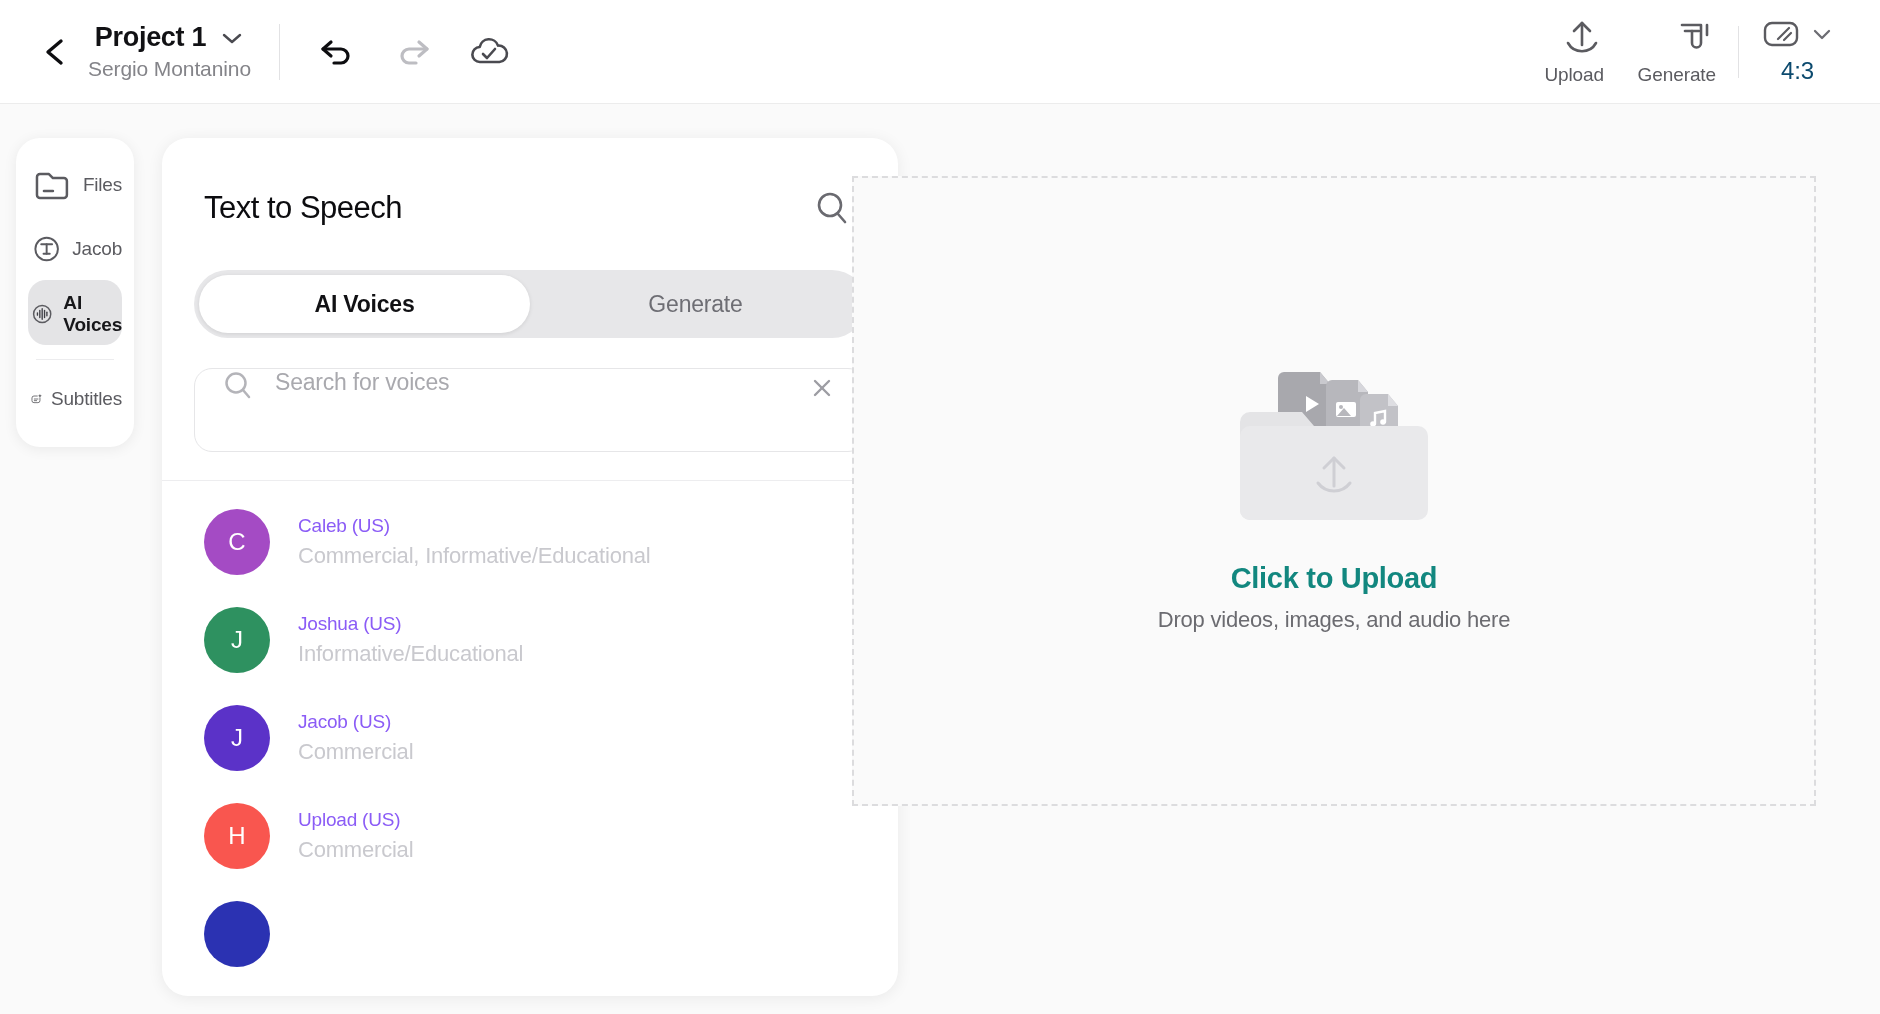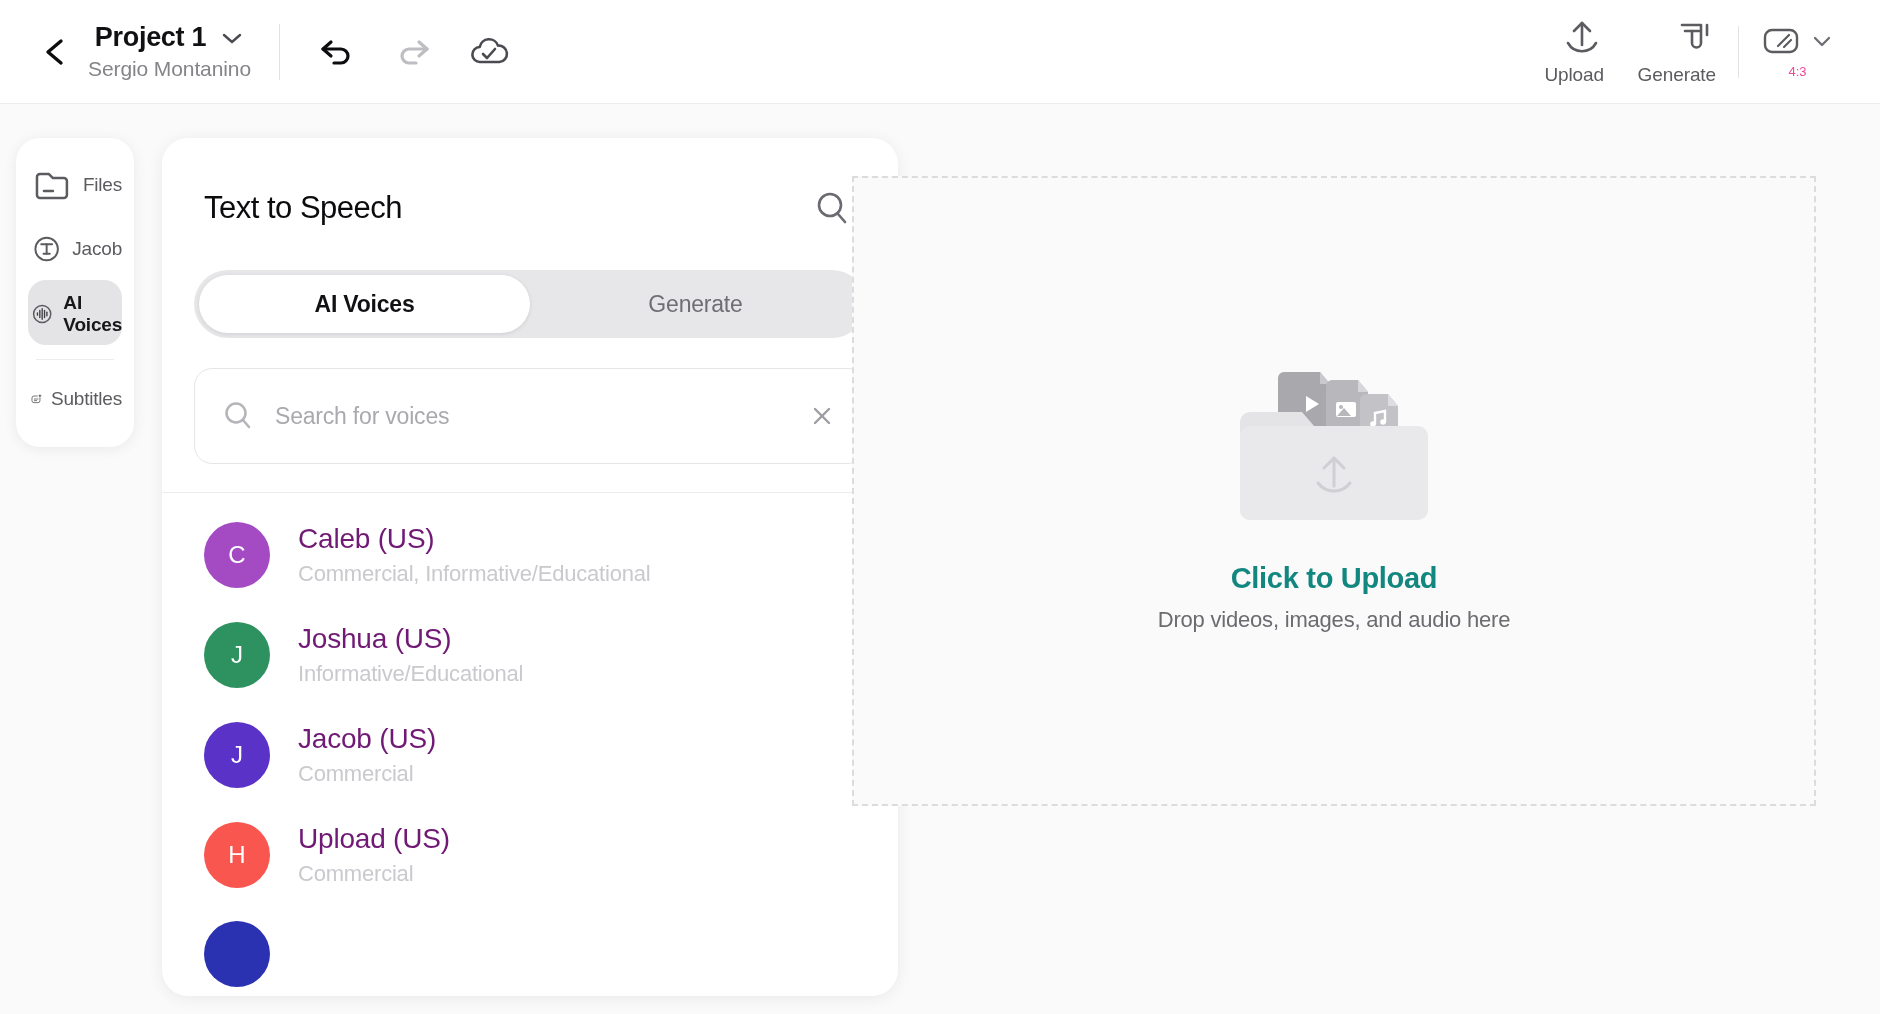--- a/index.html
+++ b/index.html
@@ -49,21 +49,21 @@
     display: flex; flex-direction: column; align-items: flex-end; justify-content: center;
     width: 112px; cursor: pointer; gap: 7px;
   }
   .tool-label { font-size: 19px; color: #5b5b60; letter-spacing: -0.1px; }
   .divider-v2 { width: 1px; height: 52px; background: #e2e2e4; margin: 0 22px; }
   .ratio-item {
     display: flex; flex-direction: column; align-items: center; justify-content: center;
     cursor: pointer; gap: 7px; margin-right: 46px;
   }
   .ratio-top { display: flex; align-items: center; gap: 9px; }
-  .ratio-label { font-size: 13px; color: #ec4899; letter-spacing: -0.1px; }
+  .ratio-label { font-size: 24px; color: #0c4a6e; letter-spacing: -0.1px; }
 
   
   .rail {
     position: absolute; left: 16px; top: 138px;
     width: 118px; background: #ffffff;
     border-radius: 24px;
     box-shadow: 0 2px 14px rgba(0,0,0,0.07);
     padding: 14px 0 18px 0;
     display: flex; flex-direction: column; align-items: center;
   }
@@ -104,23 +104,23 @@
     flex: 1; height: 58px; border-radius: 30px;
     display: flex; align-items: center; justify-content: center;
     font-size: 23px; color: #6e6e74; cursor: pointer; letter-spacing: -0.2px;
   }
   .seg-btn.active {
     background: #ffffff; color: #111114; font-weight: 600;
     box-shadow: 0 1px 4px rgba(0,0,0,0.10);
   }
 
   .searchbar {
-    margin: 30px 32px 0 32px; height: 96px;
+    margin: 30px 32px 0 32px; height: 84px;
     border: 1px solid #e6e6e8; border-radius: 18px;
-    display: flex; align-items: center; padding: 0 24px 0 26px; gap: 20px;
+    display: flex; align-items: flex-start; padding: 0 24px 0 26px; gap: 20px;
     background: #ffffff;
   }
   .search-input {
     flex: 1; border: none; outline: none; background: transparent;
     font-size: 23px; color: #3a3a3f;
     font-family: "Liberation Sans", sans-serif; letter-spacing: -0.2px;
   }
   .search-input::placeholder { color: #a9a9ae; }
   .clear-btn { cursor: pointer; display: flex; padding: 4px; }
 
@@ -130,21 +130,21 @@
   .voice-row {
     display: flex; align-items: center; gap: 28px;
     padding: 16px 42px; cursor: pointer;
   }
   .avatar {
     width: 66px; height: 66px; border-radius: 50%;
     display: flex; align-items: center; justify-content: center;
     color: #ffffff; font-size: 24px; font-weight: 500; flex: none;
   }
   .voice-name {
-    font-size: 28px; color: #701a75; font-weight: 500; letter-spacing: -0.2px;
+    font-size: 19px; color: #8b5cf6; font-weight: 500; letter-spacing: -0.2px;
     line-height: 1.3;
   }
   .voice-tags {
     font-size: 22px; color: #c9c9ce; margin-top: 3px; letter-spacing: -0.2px;
     line-height: 1.3;
   }
 
   
   .canvas {
     position: absolute; left: 852px; top: 176px;

